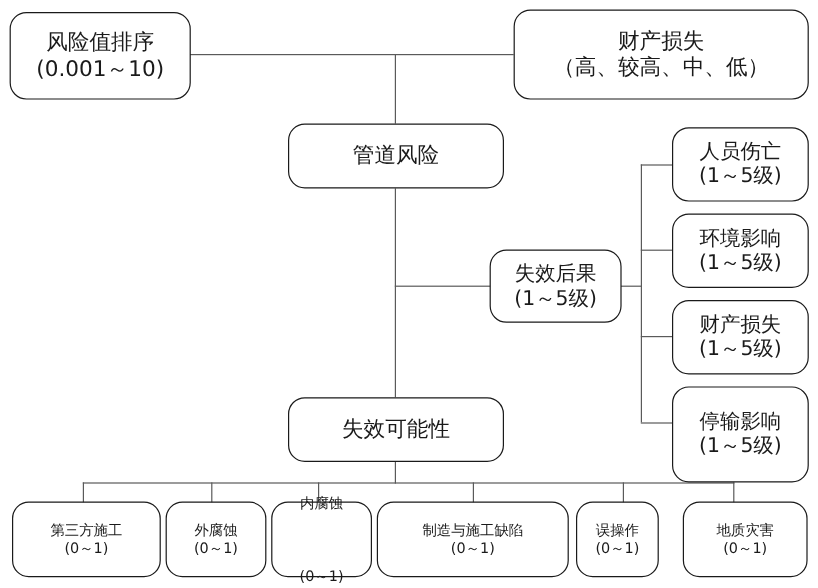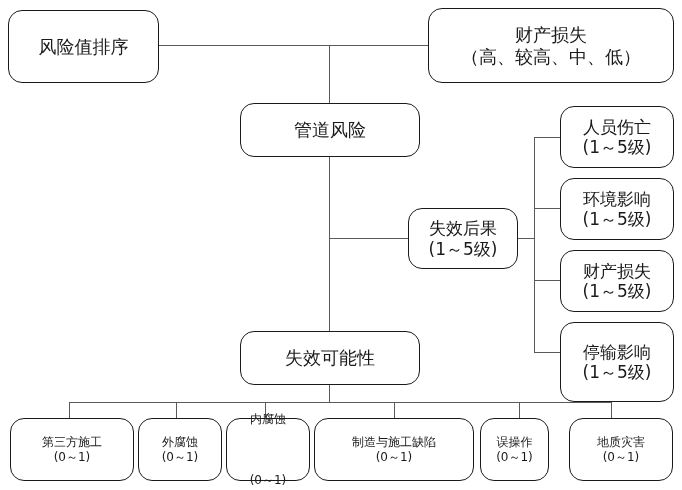--- a/index.html
+++ b/index.html
@@ -73,20 +73,21 @@
 
   <div class="line v" style="left:69px;  top:402px; height:20px;"></div>
   <div class="line v" style="left:176px; top:402px; height:20px;"></div>
   <div class="line v" style="left:265px; top:402px; height:20px;"></div>
   <div class="line v" style="left:394px; top:402px; height:20px;"></div>
   <div class="line v" style="left:519px; top:402px; height:20px;"></div>
   <div class="line v" style="left:611px; top:402px; height:20px;"></div>
 
   <div class="node f18" style="left:8px; top:10px; width:151px; height:73px;">
     <span class="l1">风险值排序</span>
+    <span class="l2">(0.001～10)</span>
   </div>
 
   <div class="node f18" style="left:428px; top:8px; width:246px; height:75px;">
     <span class="l1">财产损失</span>
     <span class="l2">（高、较高、中、低）</span>
   </div>
 
   <div class="node one-line f18" style="left:240px; top:103px; width:180px; height:54px;">
     <span class="l1">管道风险</span>
 

